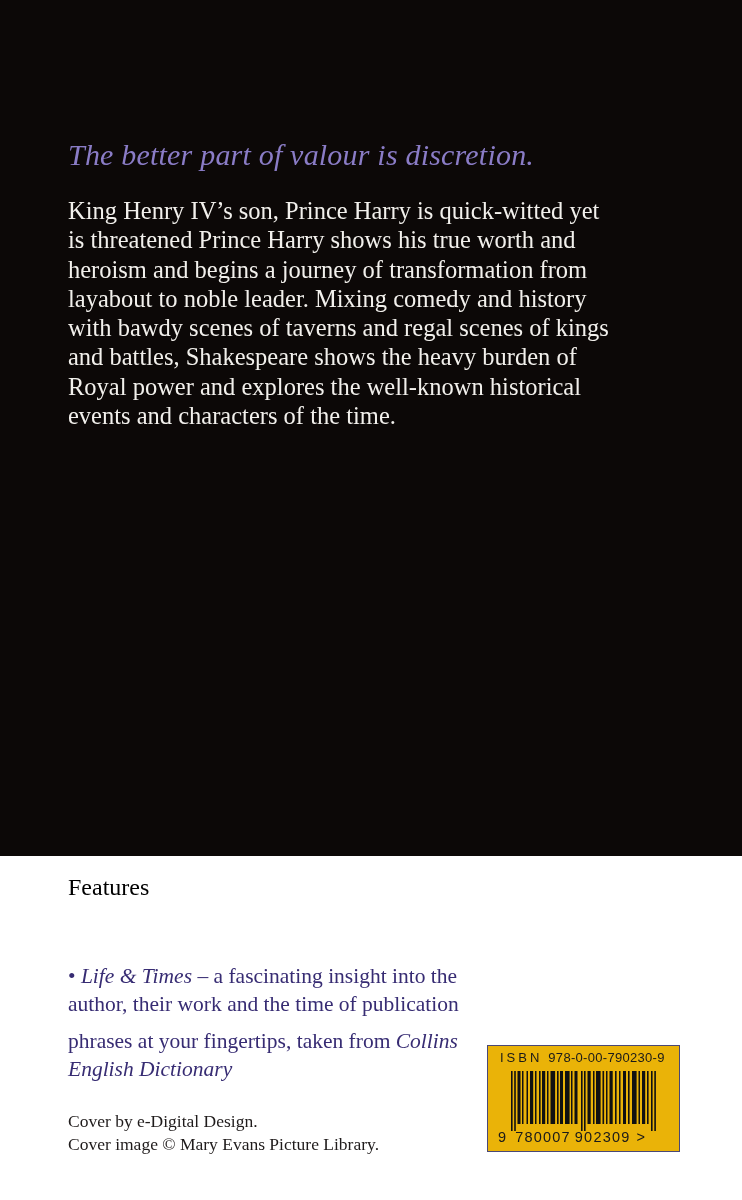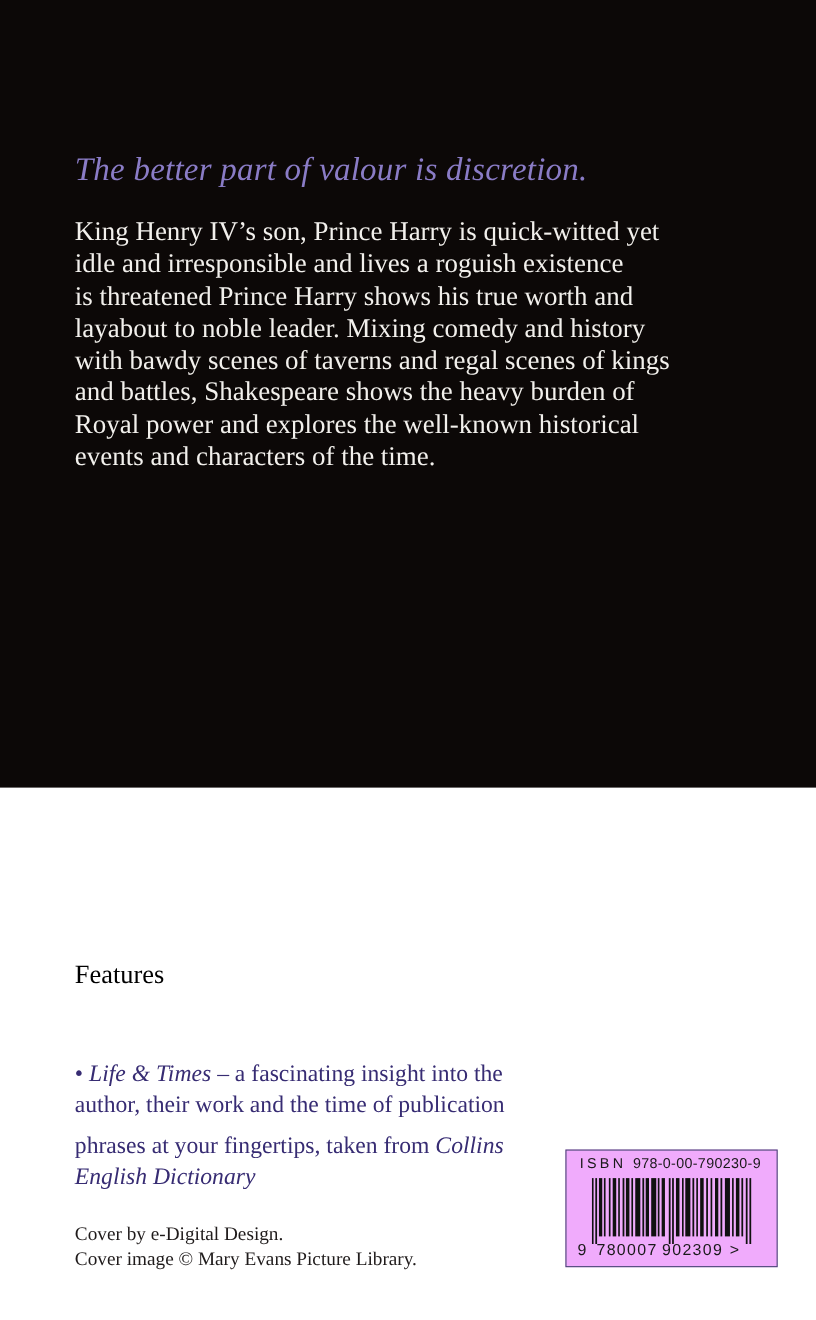--- a/index.html
+++ b/index.html
@@ -11,21 +11,21 @@
       height: 1200px;
       position: relative;
       overflow: hidden;
       background: #ffffff;
       font-family: "Liberation Serif", "DejaVu Serif", serif;
     }
     .dark-panel {
       position: absolute;
       left: 0; top: 0;
       width: 742px;
-      height: 716px;
+      height: 856px;
       background: #0c0807;
     }
     .tagline {
       position: absolute;
       left: 68px;
       top: 138px;
       font-style: italic;
       font-size: 30px;
       color: #8a7cc6;
       letter-spacing: 0.2px;
@@ -68,26 +68,26 @@
       position: absolute;
       left: 68px;
       top: 1110px;
       font-size: 17.5px;
       line-height: 22.5px;
       color: #1f1b1b;
     }
     .credits .line { display: block; white-space: nowrap; }
     .barcode-box {
       position: absolute;
-      left: 514px;
+      left: 487px;
       top: 1045px;
       width: 193px;
       height: 107px;
       border: 1.5px solid #4a4876;
-      background: #f0abfc;
+      background: #eab308;
       box-sizing: border-box;
     }
     .isbn-label {
       position: absolute;
       left: 12px;
       top: 4px;
       font-family: "Liberation Sans", "DejaVu Sans", sans-serif;
       font-size: 13px;
       color: #1a1a1a;
       white-space: nowrap;
@@ -116,22 +116,22 @@
     .bd-left { margin-right: 4px; }
     .bd-right { margin-right: 6px; }
   </style>
 </head>
 <body>
 
 <div class="dark-panel">
   <div class="tagline">The better part of valour is discretion.</div>
   <div class="blurb">
     <span class="line">King Henry IV’s son, Prince Harry is quick-witted yet</span>
-    <span class="line">idle and irresponsible and lives a roguish existence</span>
     <span class="line">is threatened Prince Harry shows his true worth and</span>
+    <span class="line">heroism and begins a journey of transformation from</span>
     <span class="line">layabout to noble leader. Mixing comedy and history</span>
     <span class="line">with bawdy scenes of taverns and regal scenes of kings</span>
     <span class="line">and battles, Shakespeare shows the heavy burden of</span>
     <span class="line">Royal power and explores the well-known historical</span>
     <span class="line">events and characters of the time.</span>
   </div>
 </div>
 
 <div class="features-heading">Features</div>
 

